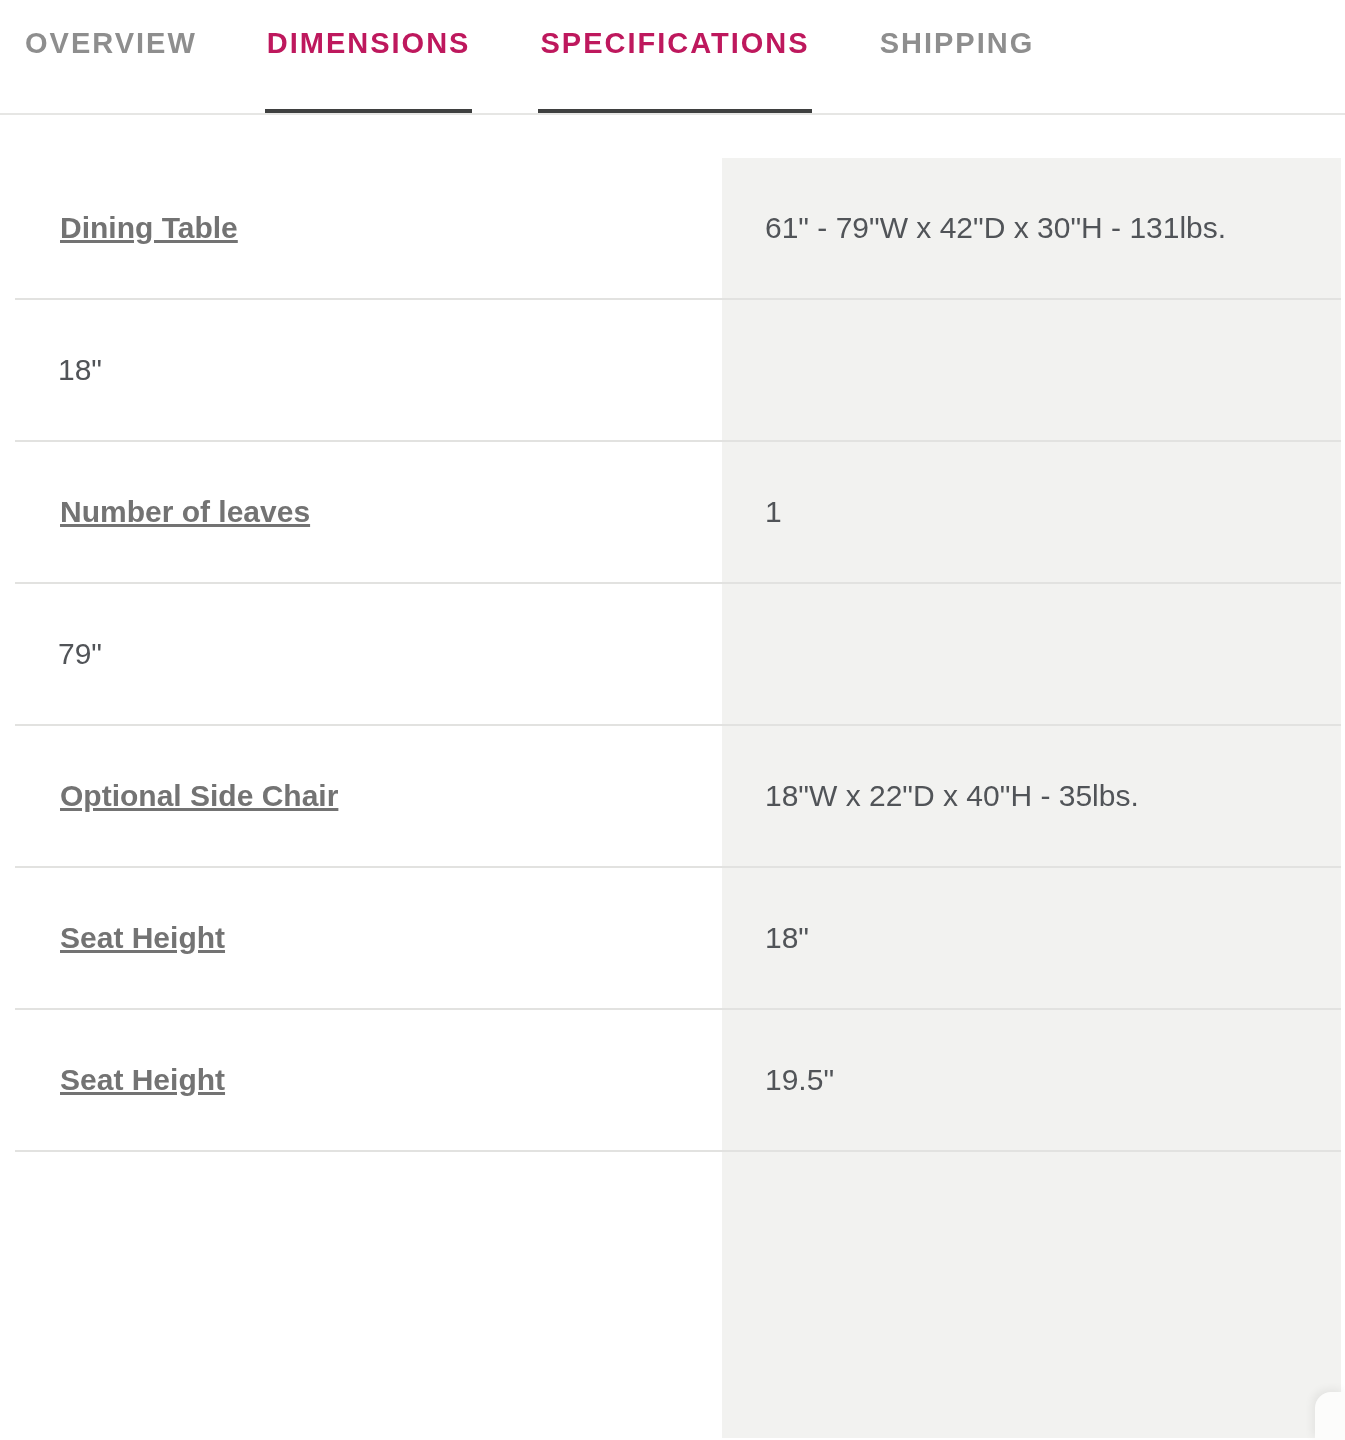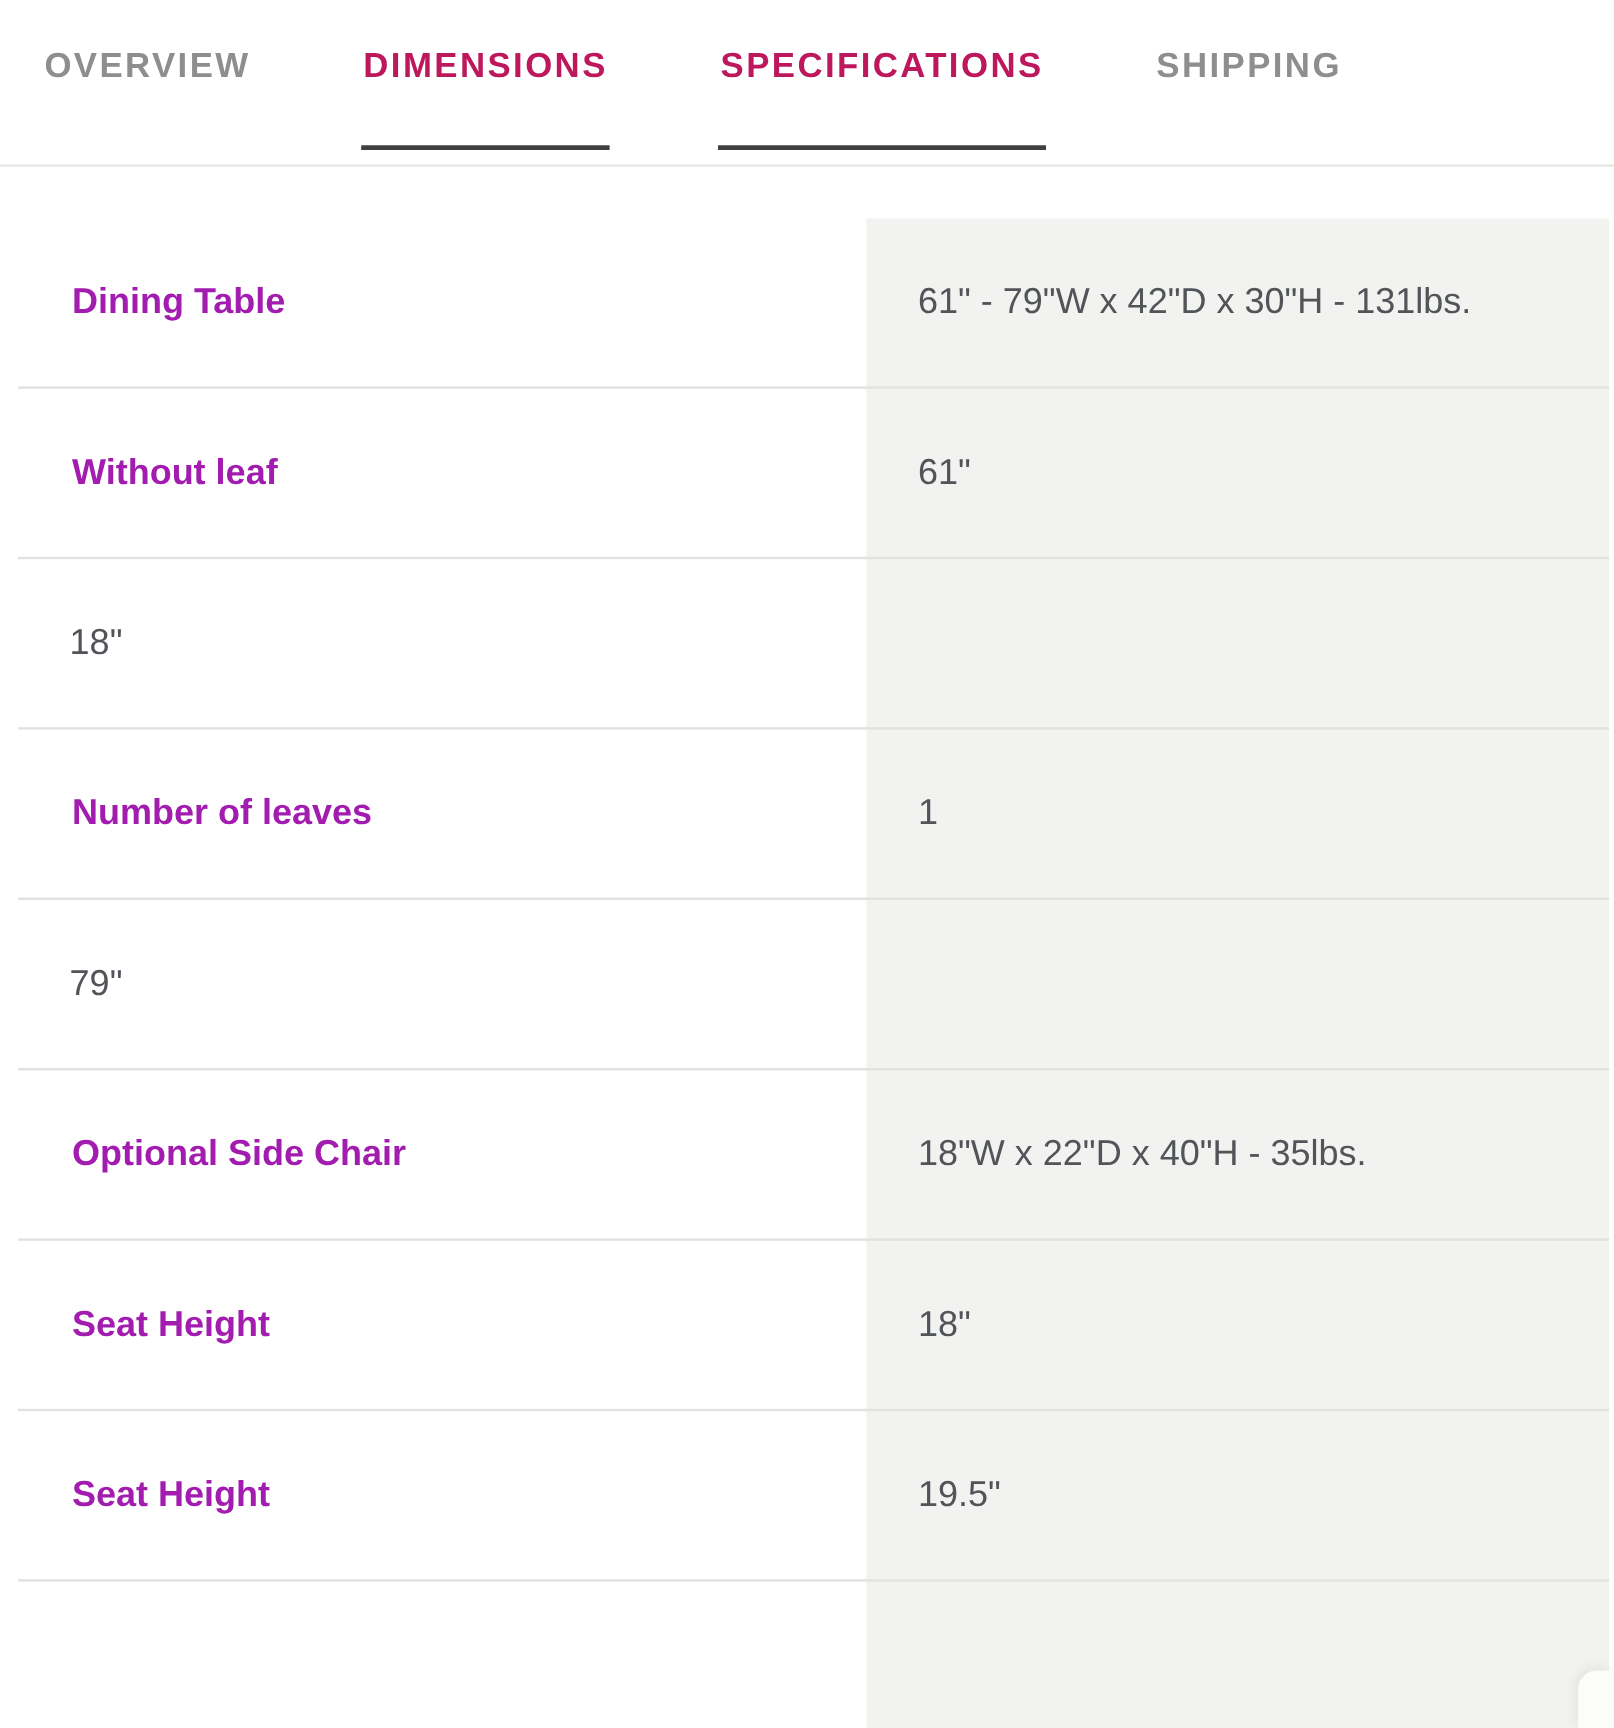--- a/index.html
+++ b/index.html
@@ -20,21 +20,21 @@
   .tabbar {
     display: flex;
     gap: 66px;
     padding: 22px 0 0 23px;
     border-bottom: 2px solid #e6e6e4;
   }
   .tab {
     appearance: none;
     background: none;
     border: none;
-    margin: 12px;
+    margin: 0;
     padding: 0 2px 49px 2px;
     font-family: "Liberation Sans", sans-serif;
     font-size: 29px;
     font-weight: bold;
     letter-spacing: 2px;
     line-height: 42px;
     color: #8e8e8e;
     cursor: pointer;
   }
   .tab.active {
@@ -66,21 +66,22 @@
     height: 140px;
     margin: 0 4px 0 15px;
     border-bottom: 2px solid #e2e2e0;
   }
   .cell-label {
     width: 707px;
     box-sizing: border-box;
     padding-left: 45px;
     font-size: 30px;
     font-weight: bold;
-    color: #a21caf;
+    color: #737373;
+    text-decoration: underline;
   }
   .cell-value {
     flex: 1;
     box-sizing: border-box;
     padding-left: 43px;
     font-size: 30px;
     font-weight: normal;
     color: #515458;
   }
 
@@ -110,24 +111,20 @@
     </nav>
 
   <div class="dims-table">
     <div class="gray-col"></div>
     <div class="rows" id="rows">
         <div class="row">
           <div class="cell-label">Dining Table</div>
           <div class="cell-value">61" - 79"W x 42"D x 30"H - 131lbs.</div>
         </div>
         <div class="row">
-          <div class="cell-label">Without leaf</div>
-          <div class="cell-value">61"</div>
-        </div>
-        <div class="row">
           <div class="cell-value">18"</div>
         </div>
         <div class="row">
           <div class="cell-label">Number of leaves</div>
           <div class="cell-value">1</div>
         </div>
         <div class="row">
           <div class="cell-value">79"</div>
         </div>
         <div class="row">

